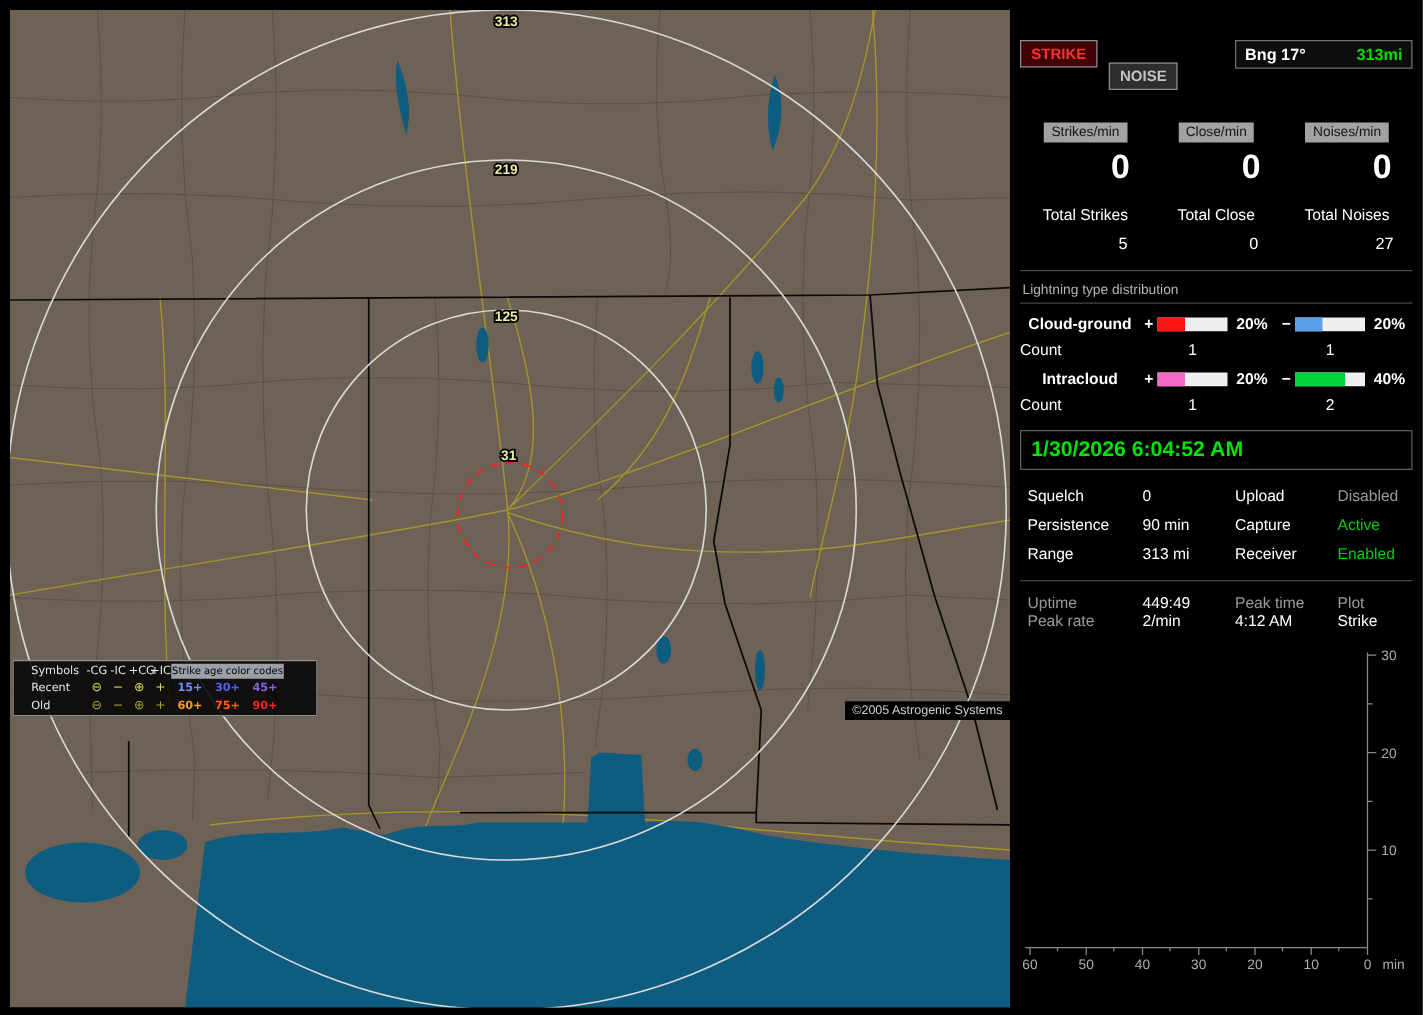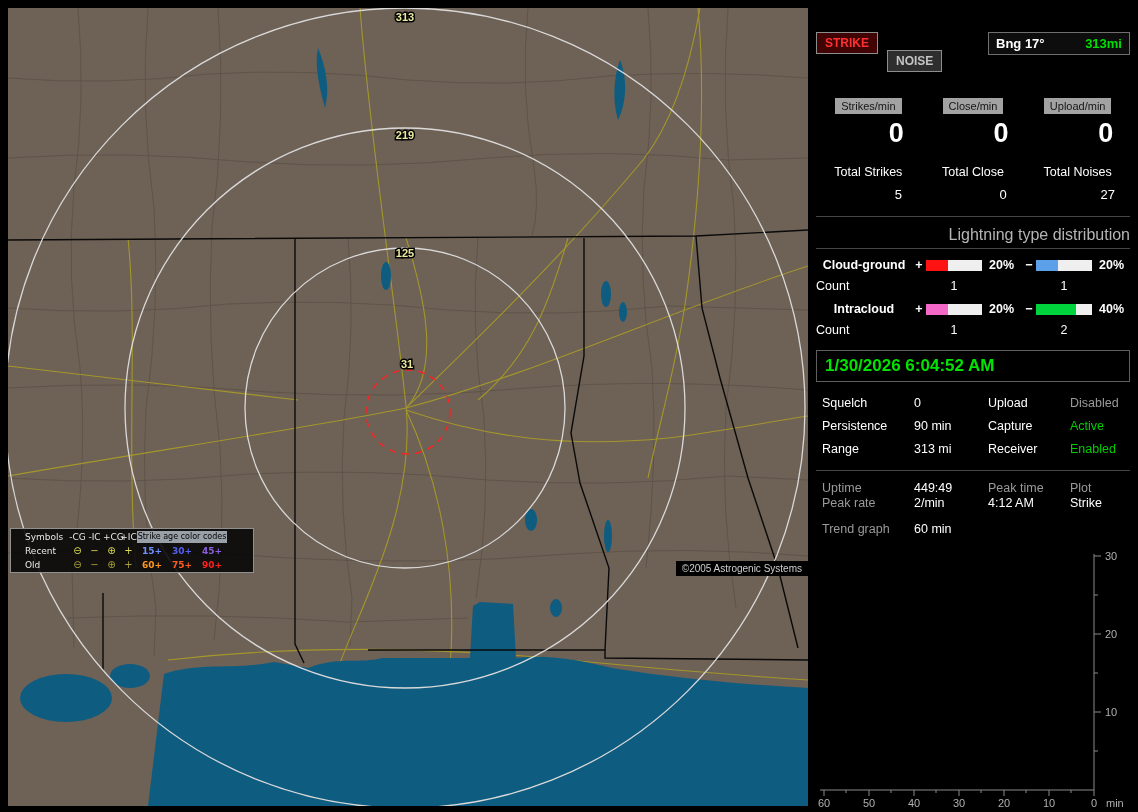--- a/index.html
+++ b/index.html
@@ -37,21 +37,21 @@
   .green{color:#00e000;}
 
   .rates{display:grid;grid-template-columns:1fr 1fr 1fr;margin-top:24px;text-align:center;}
   .chip{display:inline-block;background:#a2a2a2;color:#151515;font-size:11px;
         padding:2px 6px;}
   .rate-value{font-size:27px;font-weight:bold;margin-top:4px;transform:translateX(28px);}
   .total-label{font-size:12.5px;margin-top:16px;}
   .total-value{font-size:13px;margin-top:8px;transform:translateX(30px);}
 
   .sep{border:0;border-top:1px solid #464646;margin:14px 0 0;}
-  .dist-title{color:#b5b5b5;font-size:16px;margin:9px 0 0 2px;text-align:right;}
+  .dist-title{color:#b5b5b5;font-size:11px;margin:9px 0 0 2px;}
   .dist-row,.count-row{display:grid;grid-template-columns:96px 14px 56px 40px 14px 56px 40px;
         align-items:center;font-size:12.5px;}
   .dist-row{margin-top:9px;}
   .count-row{margin-top:7px;}
   .dist-label{font-weight:bold;text-align:center;}
   .count-label{font-weight:normal;}
   .sign{text-align:center;font-weight:bold;}
   .bar{height:11px;background:#efefef;position:relative;display:block;}
   .fill{position:absolute;left:0;top:0;bottom:0;}
   .pct{font-weight:bold;padding-left:7px;}
@@ -198,21 +198,21 @@
       <div class="total-label">Total Strikes</div>
       <div class="total-value">5</div>
     </div>
     <div>
       <span class="chip">Close/min</span>
       <div class="rate-value">0</div>
       <div class="total-label">Total Close</div>
       <div class="total-value">0</div>
     </div>
     <div>
-      <span class="chip">Upload/min</span>
+      <span class="chip">Noises/min</span>
       <div class="rate-value">0</div>
       <div class="total-label">Total Noises</div>
       <div class="total-value">27</div>
     </div>
   </div>
 
   <hr class="sep">
   <div class="dist-title">Lightning type distribution</div>
   <hr class="sep" style="margin-top:4px;">
 
@@ -286,24 +286,20 @@
     <span>449:49</span>
     <span class="gray">Peak time</span>
     <span class="gray">Plot</span>
 
     <span class="gray">Peak rate</span>
     <span>2/min</span>
     <span>4:12 AM</span>
     <span>Strike</span>
   </div>
 
-  <div class="trend-row">
-    <span class="gray">Trend graph</span>
-    <span>60 min</span>
-  </div>
 
   <svg class="trend-svg" width="314" height="272" viewBox="0 0 314 272">
     <g stroke="#8a8a8a" stroke-width="1">
       <line x1="278" y1="14" x2="278" y2="250"></line>
       <line x1="4" y1="250" x2="278" y2="250"></line>
 
       <line x1="278" y1="16" x2="285" y2="16"></line>
       <line x1="278" y1="94" x2="285" y2="94"></line>
       <line x1="278" y1="172" x2="285" y2="172"></line>
 

